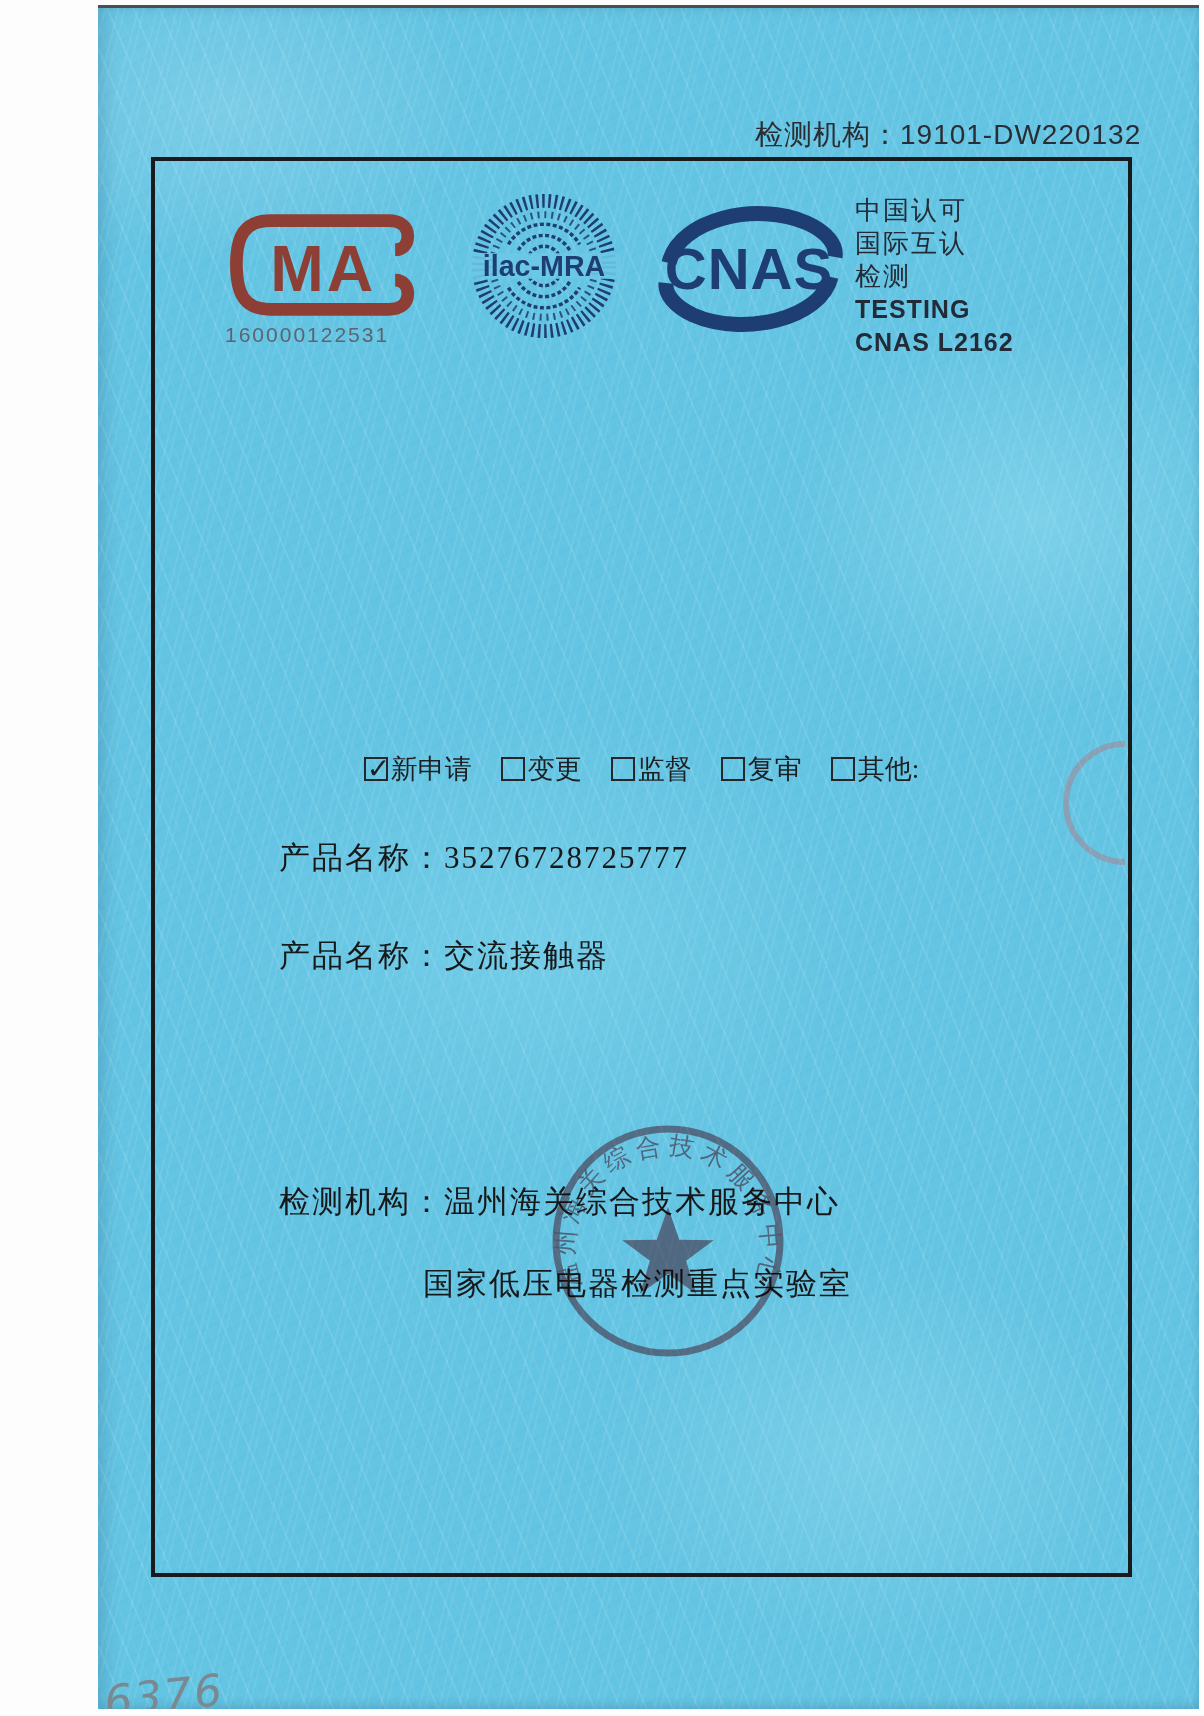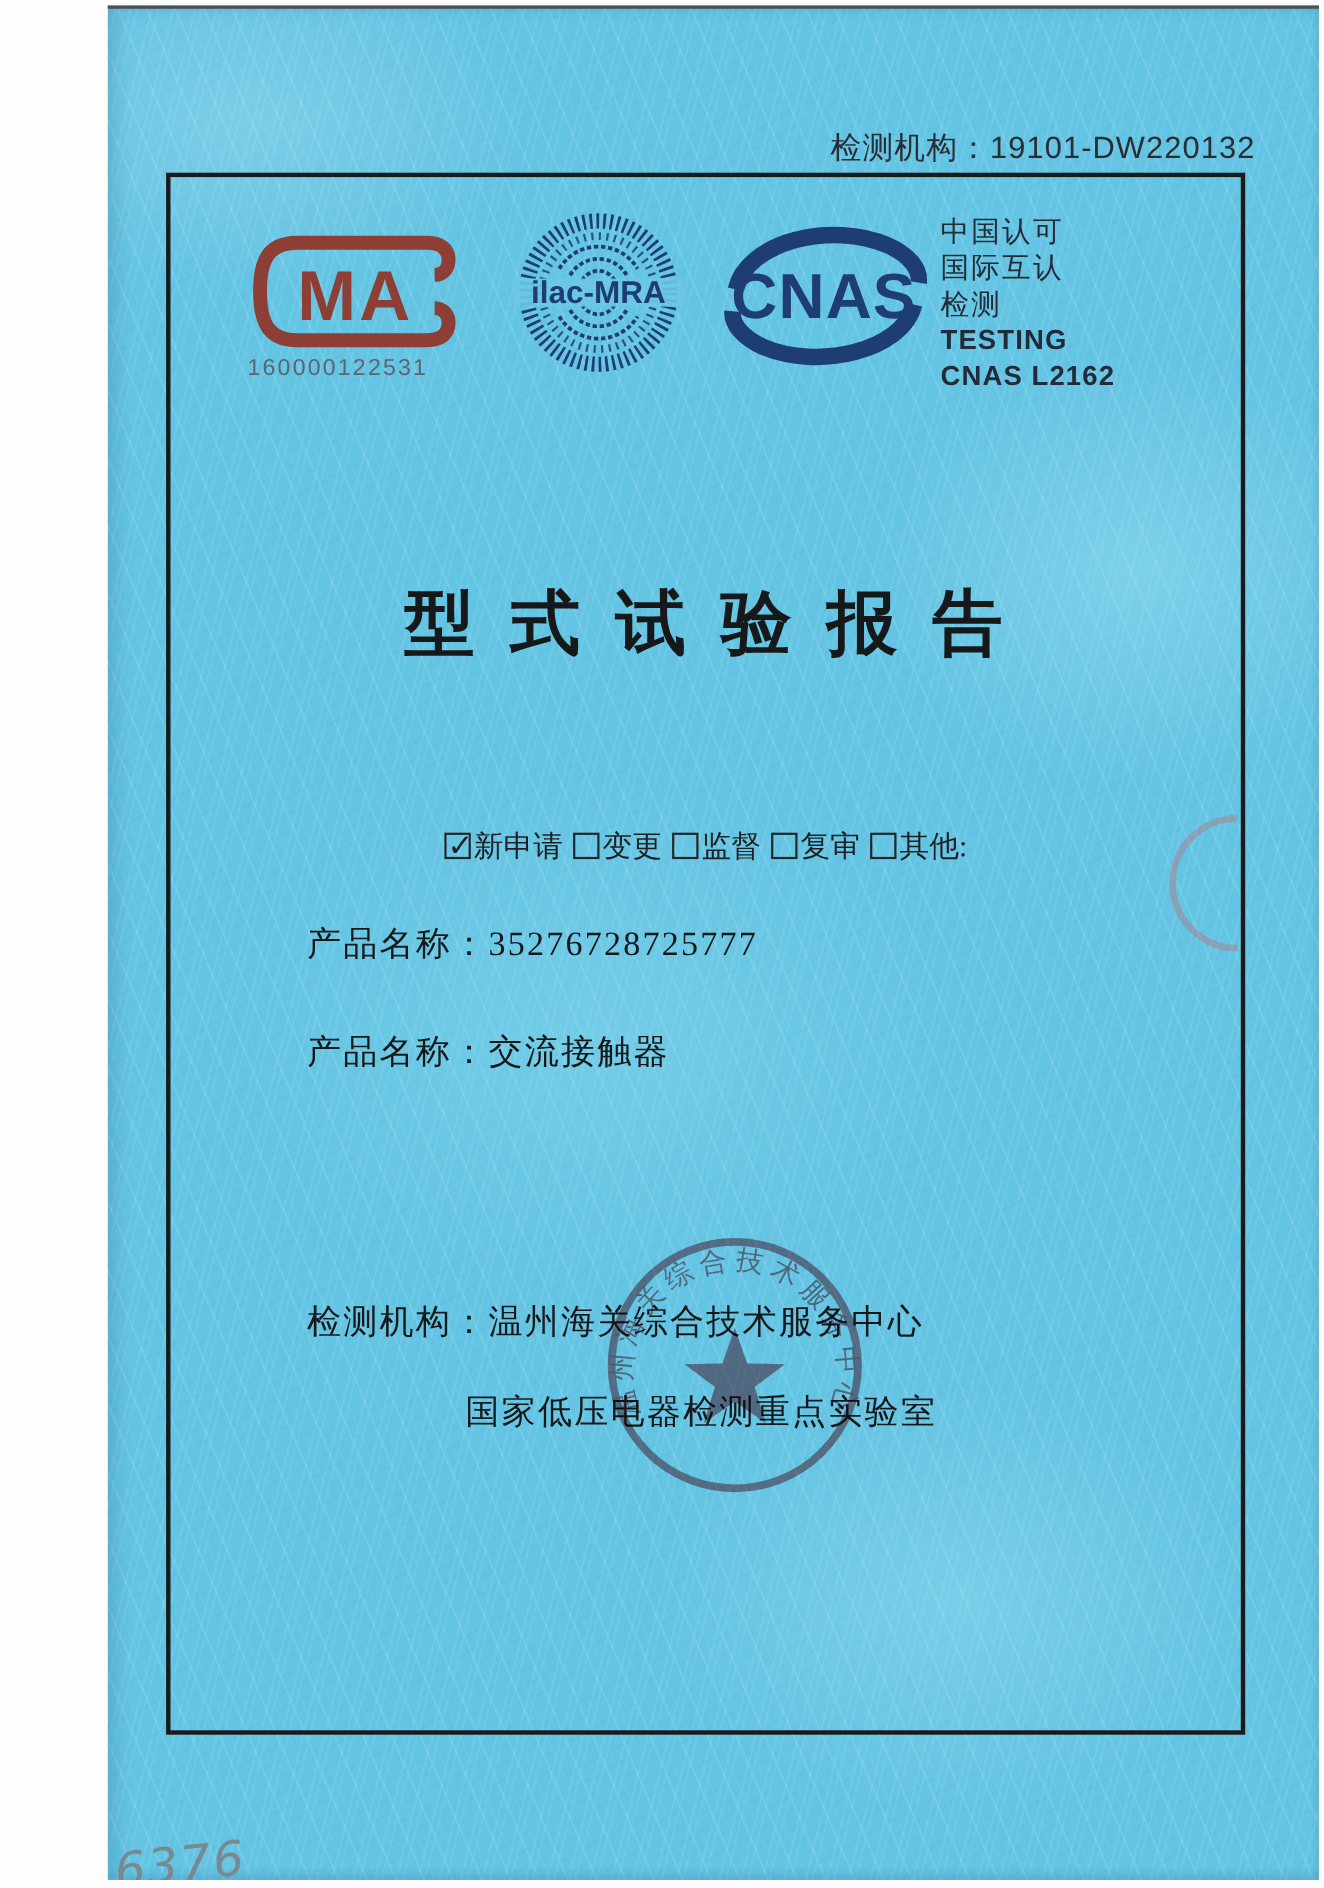--- a/index.html
+++ b/index.html
@@ -36,21 +36,21 @@
   
   .accred{position:absolute;left:700px;top:33px;width:250px;color:#232b38;
     font-family:"Liberation Sans","DejaVu Sans",sans-serif;}
   .accred div{font-size:26px;line-height:33px;letter-spacing:2px;}
   .accred .en{font-weight:bold;letter-spacing:1px;font-size:25px;}
   
   .title{position:absolute;left:0;top:362px;width:100%;text-align:center;
     font-size:64px;font-weight:bold;color:#17181a;letter-spacing:32px;padding-left:28px;box-sizing:border-box;}
   
   .cbrow{position:absolute;left:0;top:590px;width:100%;display:flex;justify-content:center;
-    gap:9px;font-size:27px;color:#1d1f22;}
+    gap:29px;font-size:27px;color:#1d1f22;}
   .opt{display:flex;align-items:center;gap:3px;}
   .cb{position:relative;width:24px;height:24px;border:2px solid #24262a;box-sizing:border-box;background:transparent;}
   .cb.checked::after{content:"✓";position:absolute;left:1px;top:-7px;font-size:28px;color:#1d1f22;}
   
   .field{position:absolute;left:124px;font-size:31px;color:#17181a;letter-spacing:2px;white-space:nowrap;}
   .f1{top:676px;} .f2{top:774px;} .f3{top:870px;} .f4{top:1020px;}
   .f4b{position:absolute;left:268px;top:1102px;font-size:31px;color:#17181a;letter-spacing:2px;}
   
   .stamp{position:absolute;left:388px;top:955px;mix-blend-mode:multiply;opacity:.85;}
   .stamp-edge{position:absolute;left:955px;top:730px;opacity:.38;}
@@ -98,21 +98,20 @@
       </svg>
 
       <div class="accred">
         <div>中国认可</div>
         <div>国际互认</div>
         <div>检测</div>
         <div class="en">TESTING</div>
         <div class="en">CNAS L2162</div>
       </div>
 
-      <div class="title">型式试验报告</div>
 
       <div class="cbrow">
         <span class="opt">
           <span class="cb checked"></span>
           <span>新申请</span>
         </span>
         <span class="opt">
           <span class="cb"></span>
           <span>变更</span>
         </span>

